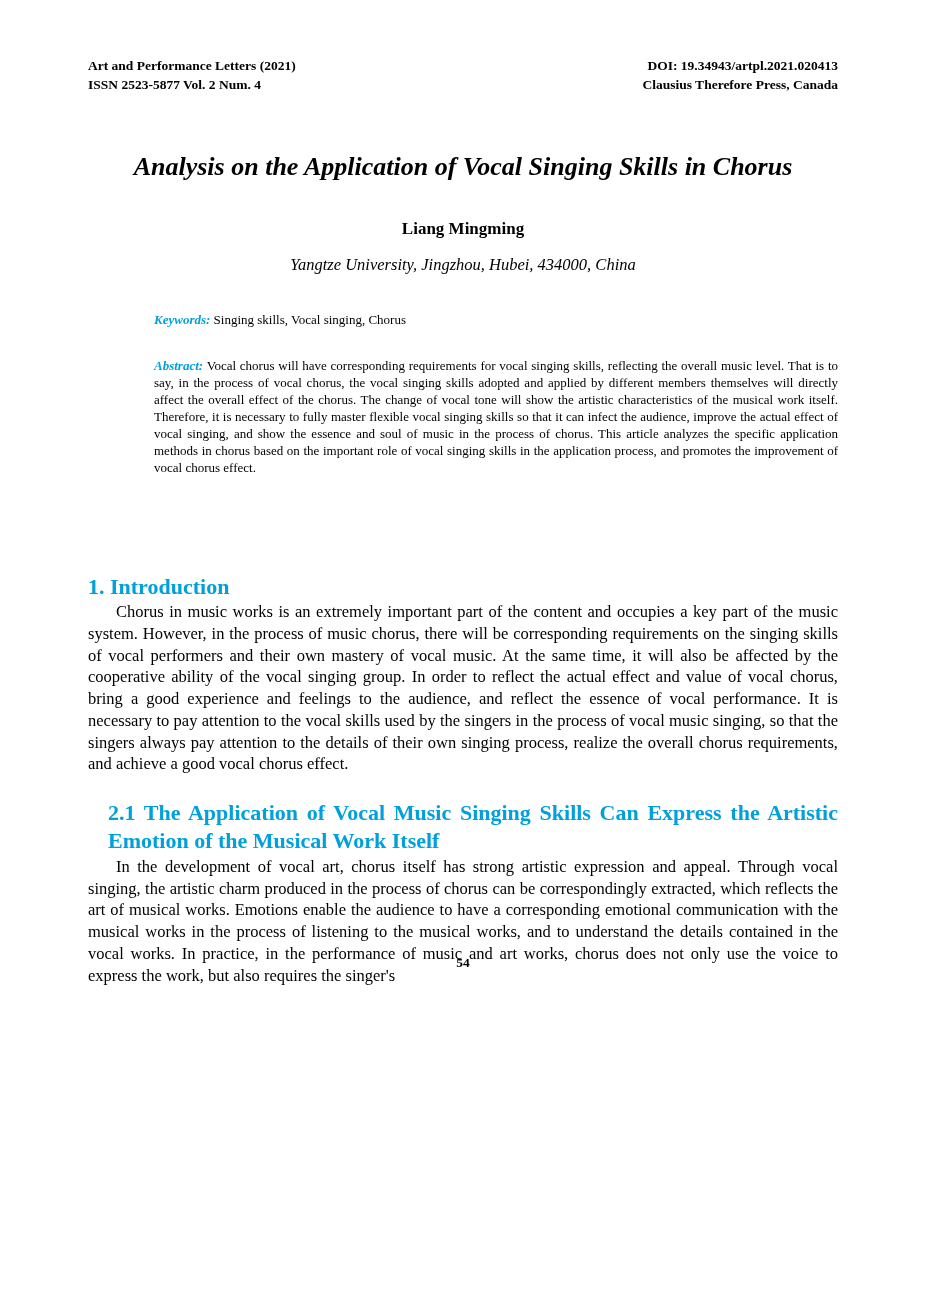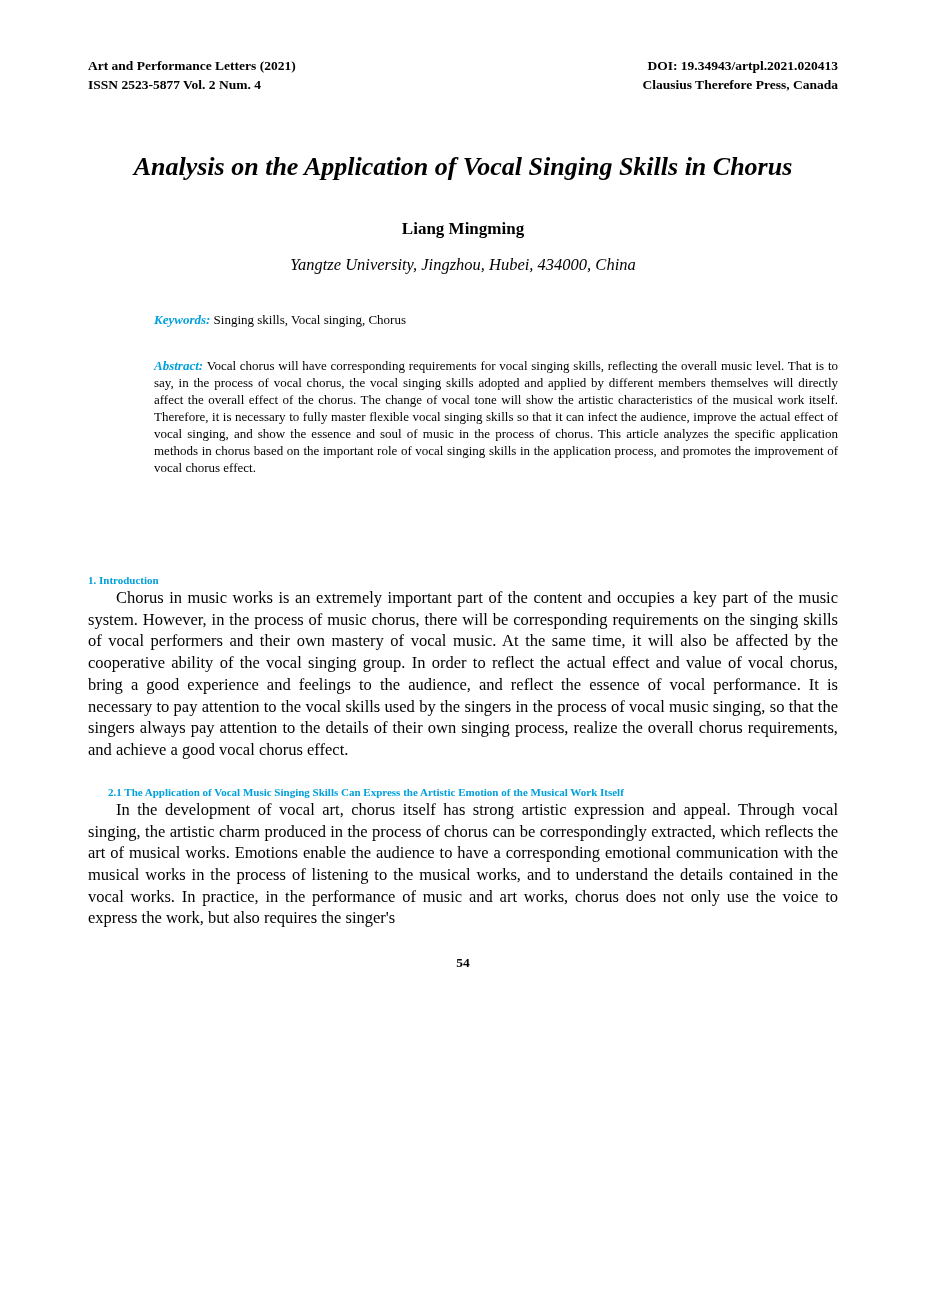--- a/index.html
+++ b/index.html
@@ -17,21 +17,21 @@
     margin:54px auto 0 auto;max-width:700px;text-align:center;
     font-size:26px;font-weight:bold;font-style:italic;line-height:1.38;
   }
   .author{margin-top:34px;text-align:center;font-size:17px;font-weight:bold;}
   .affiliation{margin-top:16px;text-align:center;font-size:16.5px;font-style:italic;}
   .indented{margin-left:66px;}
   .keywords{margin-top:36px;font-size:13px;line-height:1.31;}
   .abstract{margin-top:29px;font-size:13px;line-height:1.31;text-align:justify;}
   .label{font-weight:bold;font-style:italic;color:var(--accent);}
   .section-heading{
-    color:var(--accent);font-weight:bold;font-size:11px;line-height:1.3;
+    color:var(--accent);font-weight:bold;font-size:22px;line-height:1.3;
     margin-top:20px;text-align:justify;
   }
   .section-heading.first{margin-top:97px;}
   .section-heading.sub{margin-top:24px;margin-left:20px;}
   .para{
     font-size:16.5px;line-height:1.315;text-align:justify;text-indent:28px;
     margin-top:0;
   }
   .page-number{
     position:absolute;left:0;right:0;bottom:72px;

